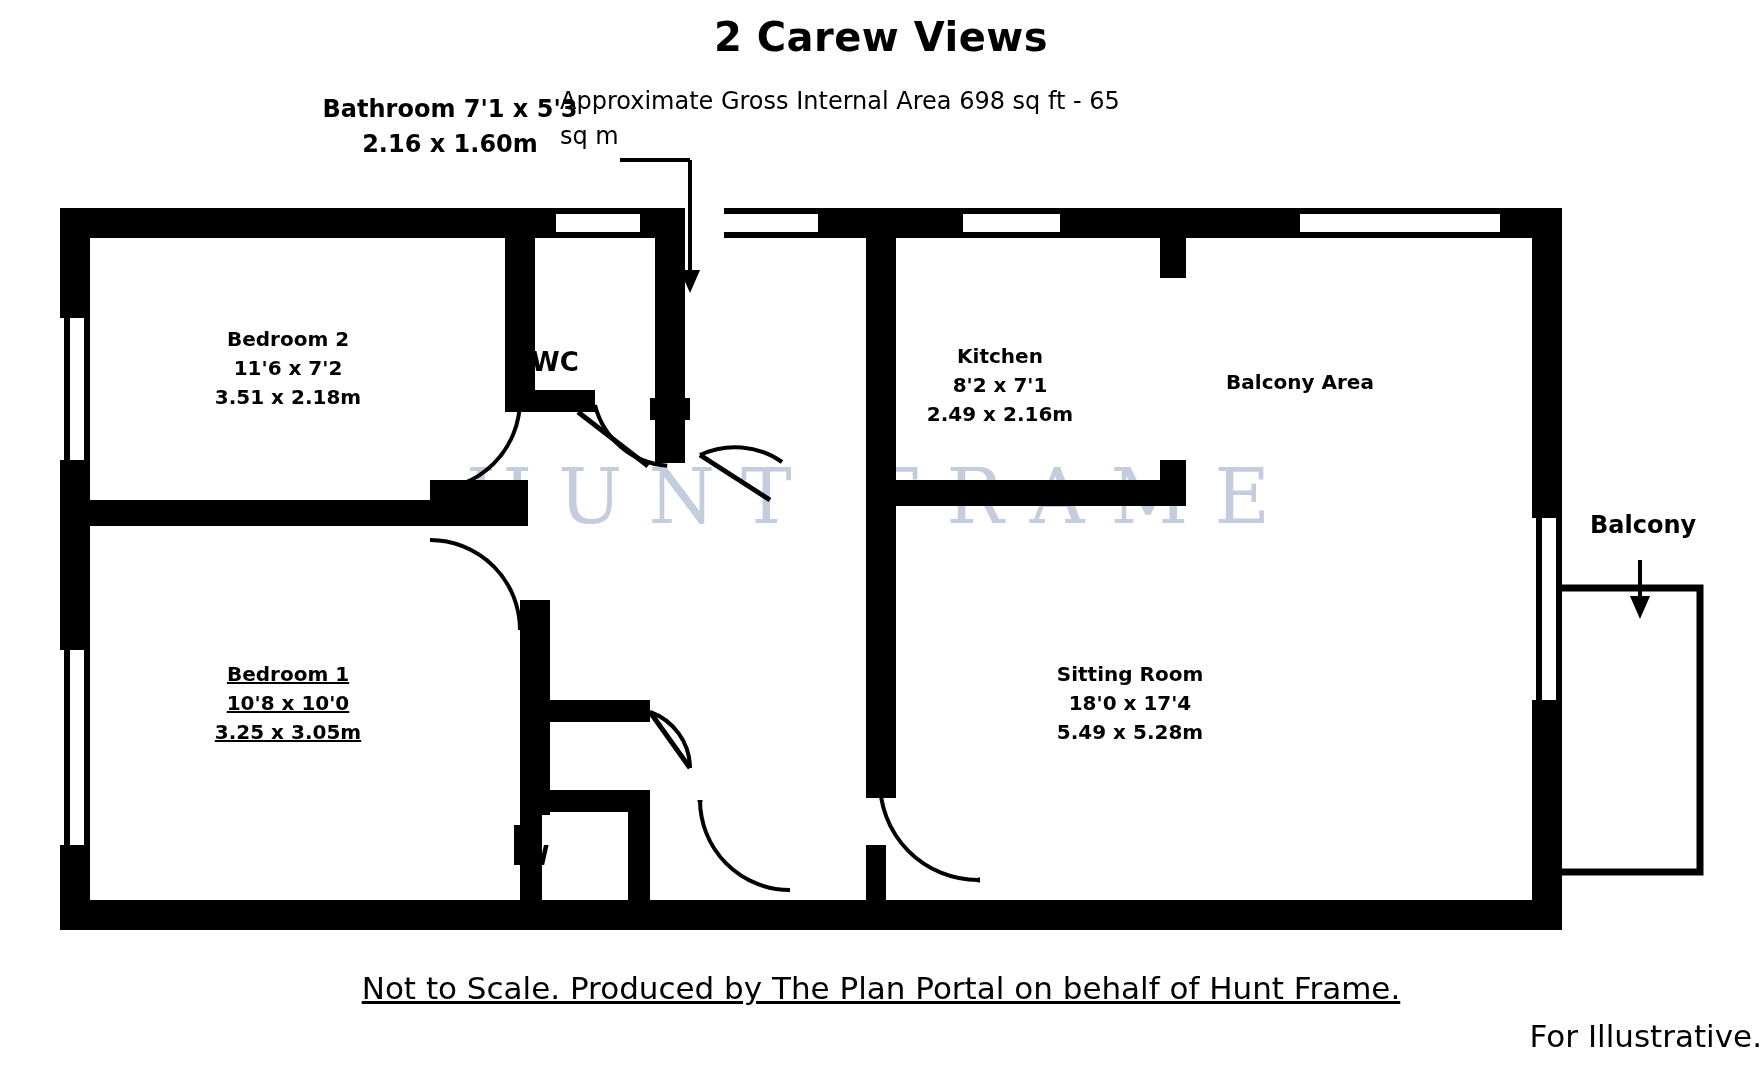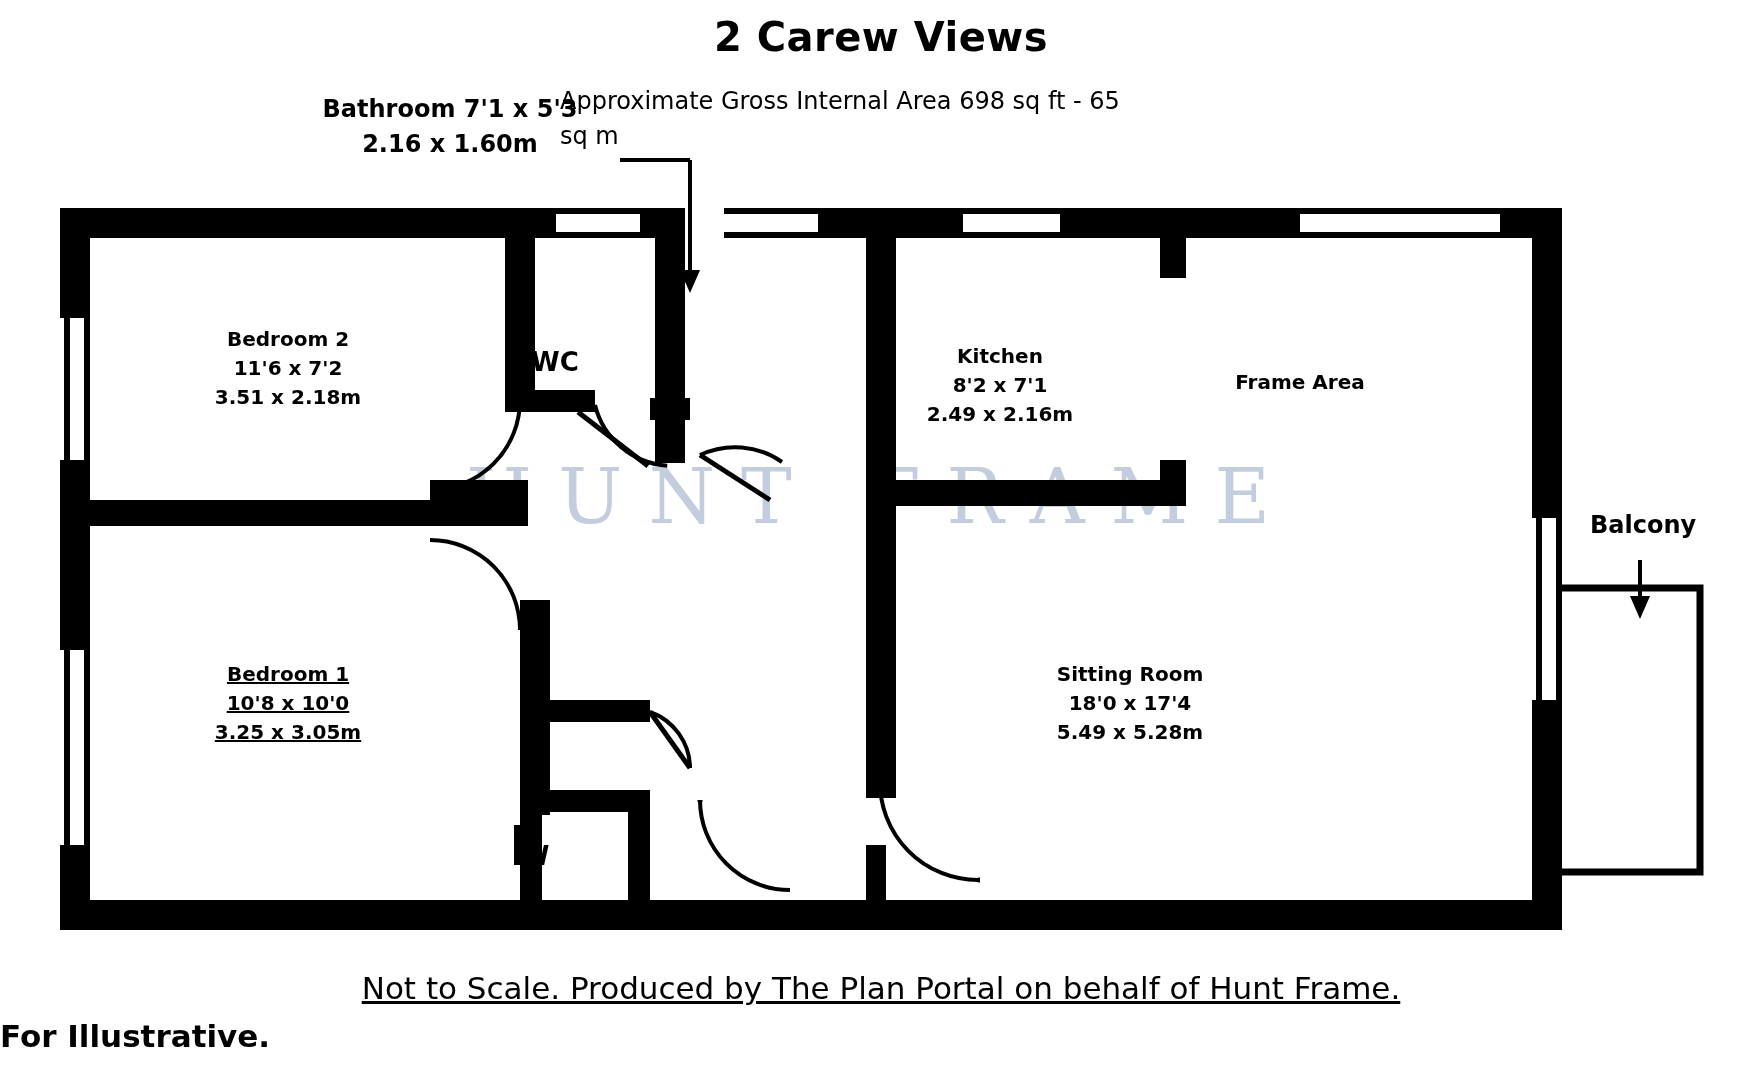--- a/index.html
+++ b/index.html
@@ -116,23 +116,23 @@
     text-align: center;
     font-size: 31px;
     font-weight: 400;
     text-decoration: underline;
   }
   #footer-line2 {
     position: absolute;
     top: 1018px;
     left: 0;
     width: 1762px;
-    text-align: left;
+    text-align: right;
     font-size: 31px;
-    font-weight: bold;
+    font-weight: normal;
   }
 </style>
 </head>
 <body>
 
 <div class="page">
 
   <div id="plan-title">2 Carew Views</div>
 
   <div id="area-caption">Approximate Gross Internal Area
@@ -256,21 +256,21 @@
 
   <div class="room-label big" id="label-bedroom2">Bedroom 2
 11'6 x 7'2
 3.51 x 2.18m</div>
   <div class="room-label big" id="label-bedroom1">Bedroom 1
 10'8 x 10'0
 3.25 x 3.05m</div>
   <div class="room-label big" id="label-kitchen">Kitchen
 8'2 x 7'1
 2.49 x 2.16m</div>
-  <div class="room-label big" id="label-dining">Frame Area</div>
+  <div class="room-label big" id="label-dining">Balcony Area</div>
   <div class="room-label big" id="label-sitting">Sitting Room
 18'0 x 17'4
 5.49 x 5.28m</div>
   <div class="room-label small" id="label-wc">WC</div>
   <div class="room-label small" id="label-c">C</div>
   <div class="room-label small" id="label-w">W</div>
   <div class="room-label small" id="label-balcony">Balcony</div>
 
   <div id="footer-line1">Not to Scale. Produced by The Plan Portal on behalf of Hunt Frame.</div>
   <div id="footer-line2">For Illustrative.</div>

